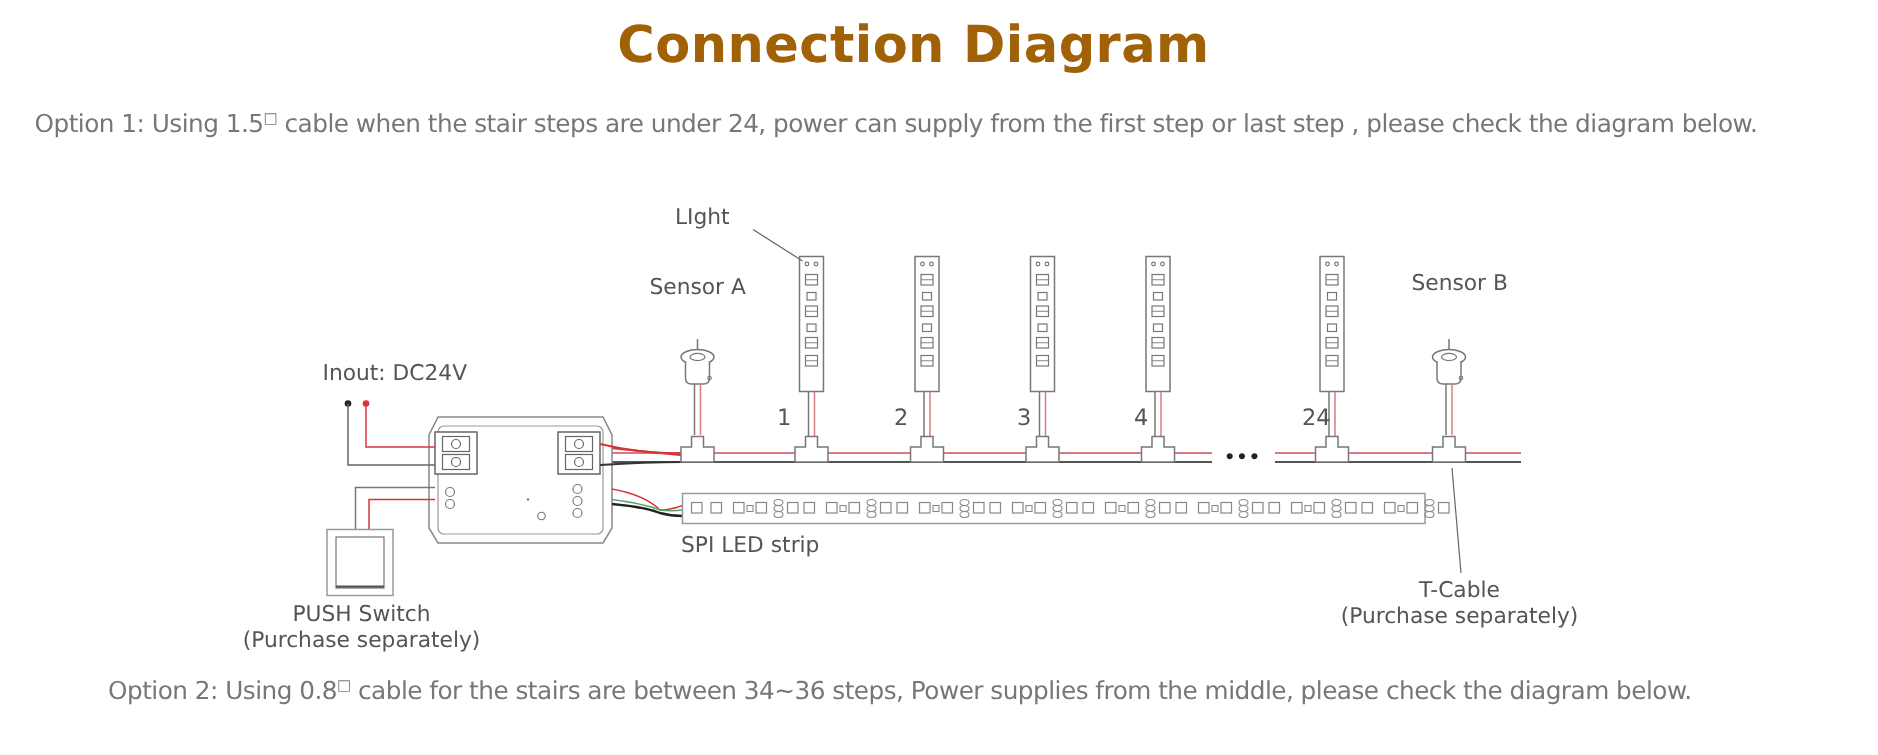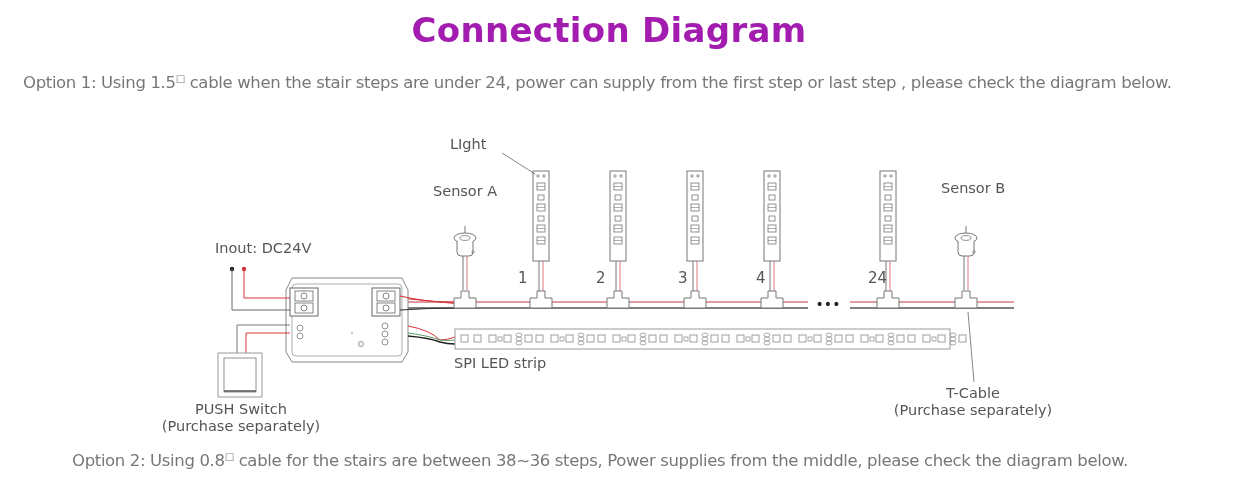--- a/index.html
+++ b/index.html
@@ -1,17 +1,17 @@
 <!DOCTYPE html>
 <html><head>
 <meta charset="utf-8">
 <style>
   html, body { margin: 0; padding: 0; background: #ffffff; }
   body { width: 1252px; height: 503px; position: relative; overflow: hidden; font-family: "Liberation Sans", sans-serif; }
-  .title { position: absolute; left: 0; width: 1218px; top: 10px; text-align: center; font-size: 34px; font-weight: bold; color: #a21caf; font-family: "DejaVu Sans", sans-serif; letter-spacing: 0.3px; }
+  .title { position: absolute; left: 0; width: 1218px; top: 10px; text-align: center; font-size: 34px; font-weight: bold; color: #a16207; font-family: "DejaVu Sans", sans-serif; letter-spacing: 0.3px; }
   .option { position: absolute; font-size: 16.5px; color: #777777; white-space: nowrap; font-family: "DejaVu Sans", sans-serif; letter-spacing: -0.35px; }
   .opt1 { left: 23px; top: 73px; }
   .opt2 { left: 72px; top: 451px; }
   .sup { font-size: 10px; vertical-align: 6px; }
   svg.diagram { position: absolute; left: 0; top: 0; }
   .lbl { font-family: "DejaVu Sans", sans-serif; font-size: 14.5px; fill: #555555; }
   .num { font-family: "DejaVu Sans", sans-serif; font-size: 15px; fill: #555555; }
 </style>
 </head>
 <body>
@@ -176,13 +176,13 @@
   <text class="lbl" x="941" y="193">Sensor B</text>
   <text class="lbl" x="215" y="253">Inout: DC24V</text>
   <text class="lbl" x="454" y="368">SPI LED strip</text>
   <text class="lbl" x="241" y="414" text-anchor="middle">PUSH Switch</text>
   <text class="lbl" x="241" y="431" text-anchor="middle">(Purchase separately)</text>
   <text class="lbl" x="973" y="398" text-anchor="middle">T-Cable</text>
   <text class="lbl" x="973" y="415" text-anchor="middle">(Purchase separately)</text>
   <text x="828" y="309" text-anchor="middle" font-size="14" fill="#222" font-family="DejaVu Sans, sans-serif">•••</text>
 </svg>
 
-<div class="option opt2"><span>Option 2: Using 0.8</span><span class="sup">□</span><span> cable for the stairs are between 38~36 steps, Power supplies from the middle, please check the diagram below.</span></div>
+<div class="option opt2"><span>Option 2: Using 0.8</span><span class="sup">□</span><span> cable for the stairs are between 34~36 steps, Power supplies from the middle, please check the diagram below.</span></div>
 
 </body></html>

